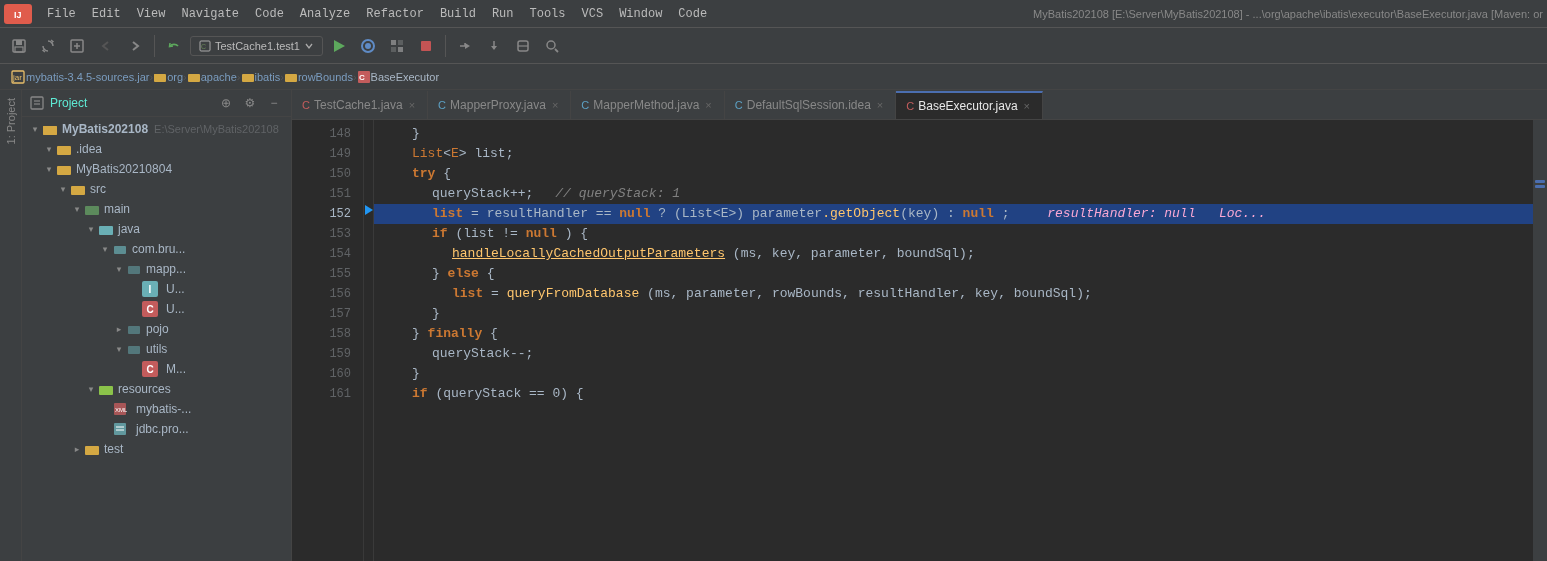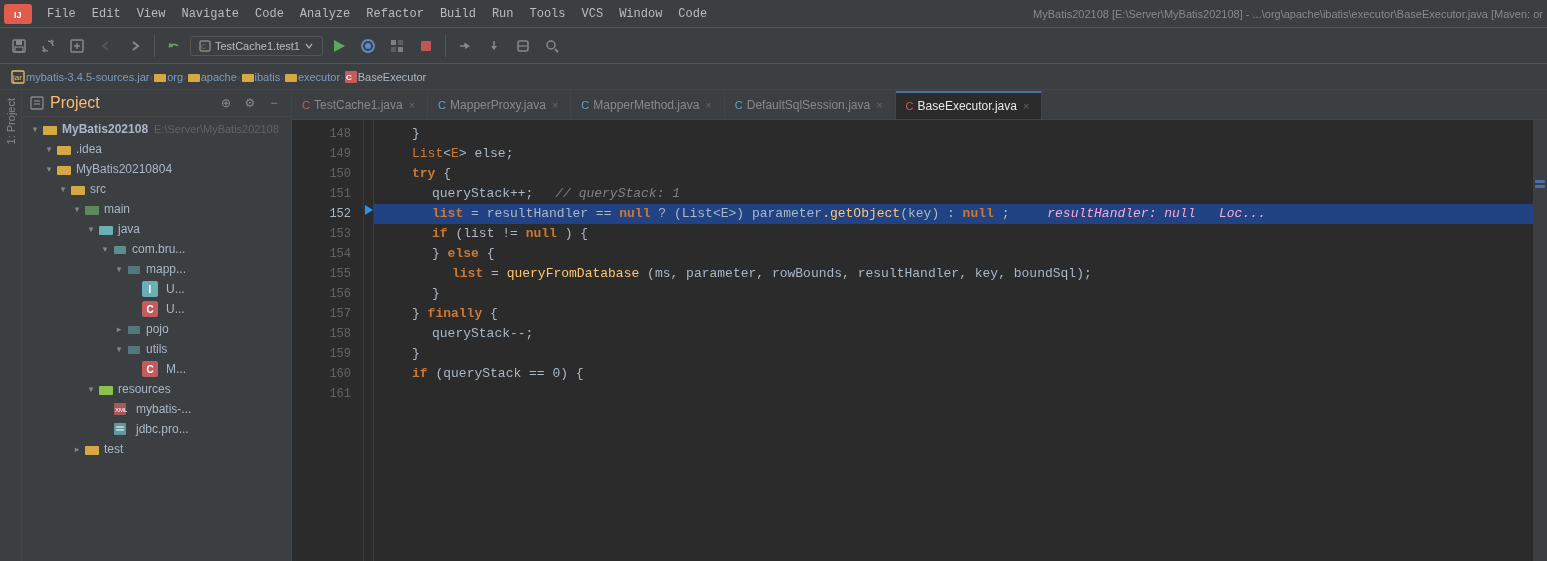--- a/index.html
+++ b/index.html
@@ -102,22 +102,22 @@
       flex-shrink: 0;
     }
     .sidebar-header {
       display: flex;
       align-items: center;
       padding: 4px 8px;
       border-bottom: 1px solid #444;
       gap: 6px;
     }
     .sidebar-header-title {
-      font-size: 16px;
-      color: #fdba74;
+      font-size: 12px;
+      color: #5eead4;
       flex: 1;
     }
     .sidebar-header-btn {
       width: 18px; height: 18px;
       display: flex; align-items: center; justify-content: center;
       color: #888;
       cursor: pointer;
       font-size: 12px;
       border-radius: 2px;
     }
@@ -423,21 +423,21 @@
   <span class="breadcrumb-item">apache</span>
   <span class="breadcrumb-sep">›</span>
   <svg width="14" height="14" viewBox="0 0 14 14">
       <rect x="1" y="4" width="12" height="8" rx="1" fill="#d4a843"></rect>
     </svg>
   <span class="breadcrumb-item">ibatis</span>
   <span class="breadcrumb-sep">›</span>
   <svg width="14" height="14" viewBox="0 0 14 14">
       <rect x="1" y="4" width="12" height="8" rx="1" fill="#d4a843"></rect>
     </svg>
-  <span class="breadcrumb-item">executor</span>
+  <span class="breadcrumb-item">rowBounds</span>
   <span class="breadcrumb-sep">›</span>
   <svg width="14" height="14" viewBox="0 0 14 14">
       <rect x="1" y="1" width="12" height="12" rx="1" fill="#c35c5c"></rect>
       <text x="2" y="10" font-size="8" fill="white" font-weight="bold">C</text>
     </svg>
   <span class="breadcrumb-item active">BaseExecutor</span>
 </div>
 
 <div class="main-area">
 
@@ -639,21 +639,21 @@
         <span>MapperProxy.java</span>
         <span class="tab-close">×</span>
       </div>
       <div class="tab">
         <span class="tab-icon interface">C</span>
         <span>MapperMethod.java</span>
         <span class="tab-close">×</span>
       </div>
       <div class="tab">
         <span class="tab-icon interface">C</span>
-        <span>DefaultSqlSession.java</span>
+        <span>DefaultSqlSession.idea</span>
         <span class="tab-close">×</span>
       </div>
       <div class="tab active">
         <span class="tab-icon java">C</span>
         <span>BaseExecutor.java</span>
         <span class="tab-close">×</span>
       </div>
     </div>
 
     <div class="code-editor">
@@ -687,21 +687,21 @@
 
       <div class="code-content">
 
         <div class="code-line">
           <span style="margin-left:30px;"><span style="color:#a9b7c6;">}</span></span>
         </div>
 
         <div class="code-line">
           <span style="margin-left:30px;">
             <span style="color:#cc7832;">List</span><span style="color:#a9b7c6;">&lt;</span><span style="color:#cc7832;">E</span><span style="color:#a9b7c6;">&gt;</span>
-            <span style="color:#a9b7c6;"> else;</span>
+            <span style="color:#a9b7c6;"> list;</span>
           </span>
         </div>
 
         <div class="code-line">
           <span style="margin-left:30px;">
             <span class="kw">try</span>
             <span style="color:#a9b7c6;"> {</span>
           </span>
         </div>
 
@@ -728,20 +728,26 @@
 
         <div class="code-line">
           <span style="margin-left:50px;">
             <span class="kw">if</span>
             <span style="color:#a9b7c6;"> (list != </span>
             <span class="kw">null</span>
             <span style="color:#a9b7c6;">) {</span>
           </span>
         </div>
 
+        <div class="code-line">
+          <span style="margin-left:70px;">
+            <span style="color:#ffc66d;text-decoration:underline;">handleLocallyCachedOutputParameters</span>
+            <span style="color:#a9b7c6;">(ms, key, parameter, boundSql);</span>
+          </span>
+        </div>
 
         <div class="code-line">
           <span style="margin-left:50px;">
             <span style="color:#a9b7c6;">} </span>
             <span class="kw">else</span>
             <span style="color:#a9b7c6;"> {</span>
           </span>
         </div>
 
         <div class="code-line">

